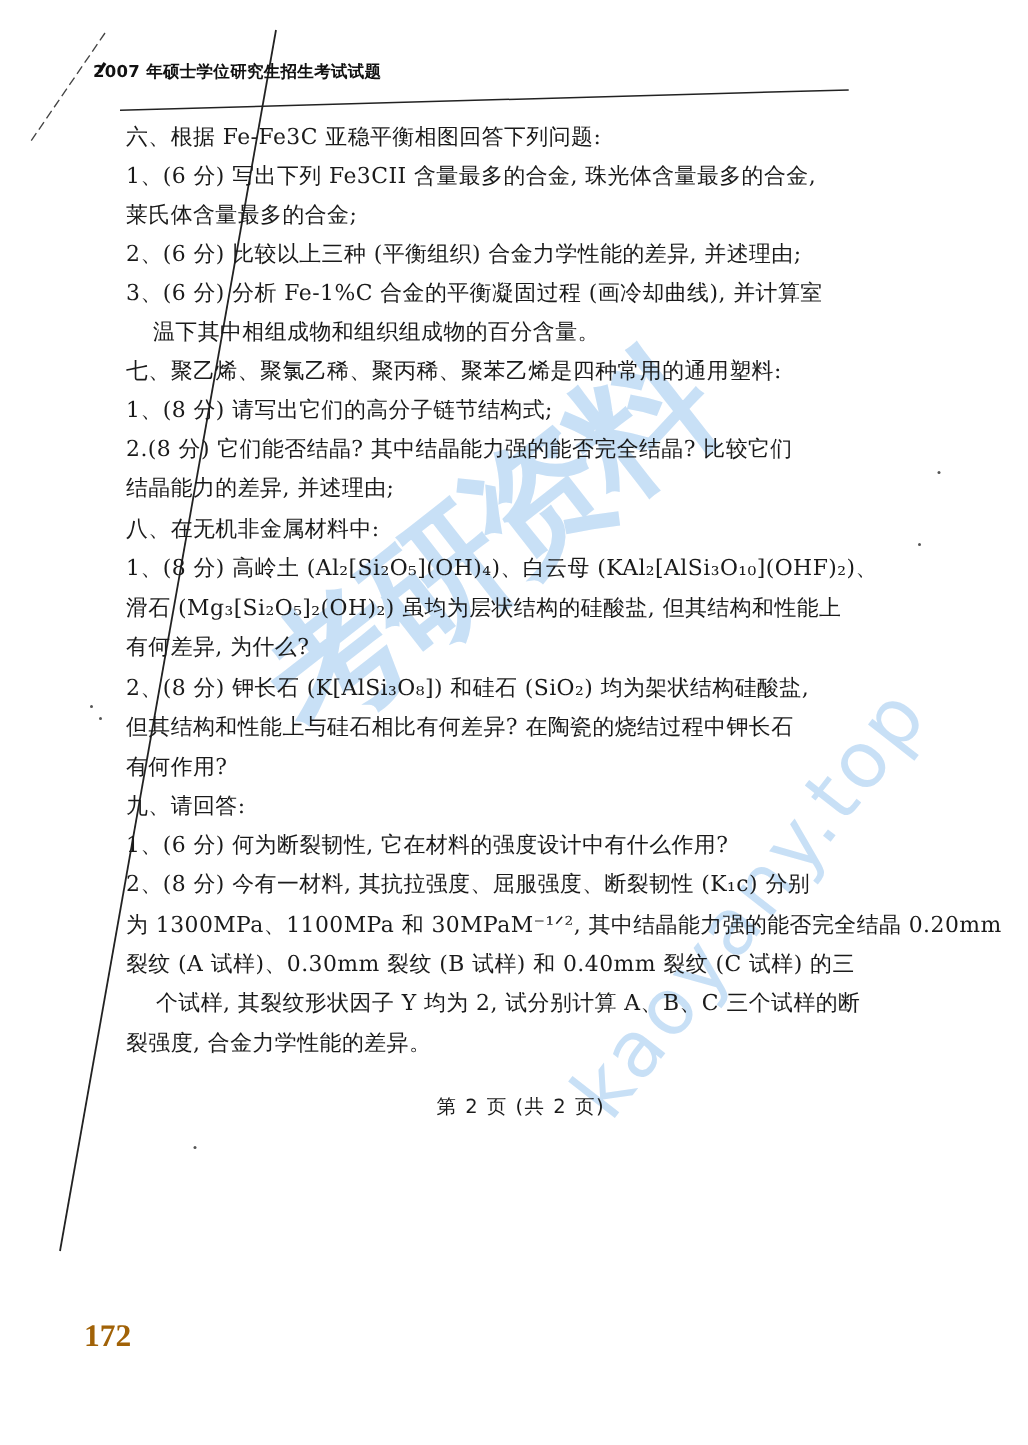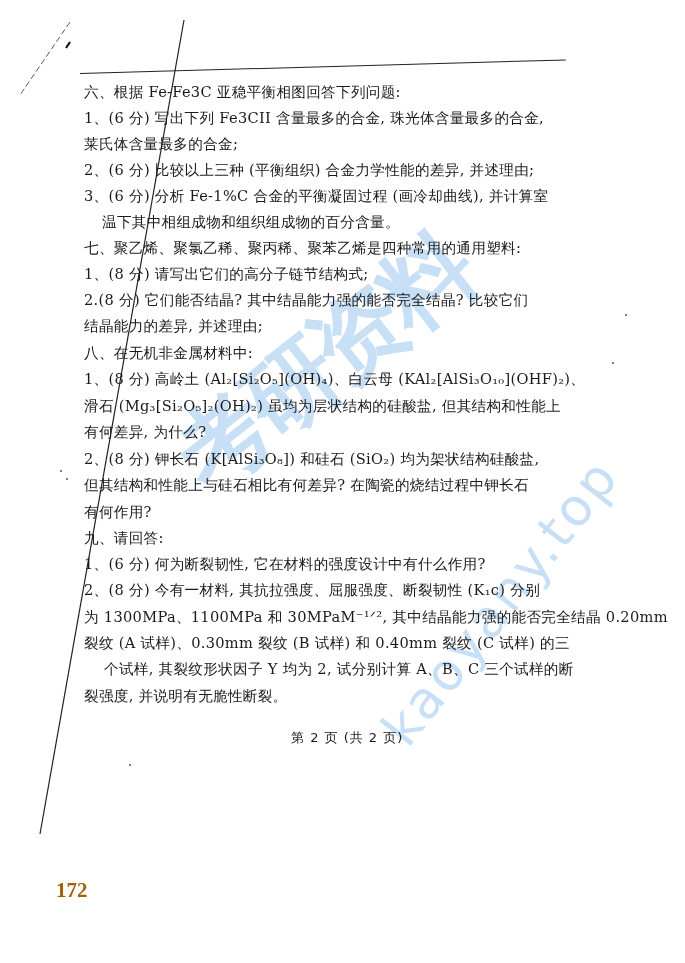--- a/index.html
+++ b/index.html
@@ -114,20 +114,21 @@
 
   <div class="watermark wm-cn">考研资料</div>
   <div class="watermark wm-url">kaoyany.top</div>
 
   <svg class="scan-line" width="685" height="963" style="left:0;top:0;">
     <line x1="184" y1="20" x2="40" y2="834" stroke="#222" stroke-width="1.2"></line>
     <line x1="70" y1="22" x2="20" y2="95" stroke="#444" stroke-width="0.9" stroke-dasharray="6 3"></line>
     <path d="M70 42 l-4 6" stroke="#111" stroke-width="2.2"></path>
   </svg>
 
+  <div class="header-title">2007 年硕士学位研究生招生考试试题</div>
   <div class="header-rule"></div>
 
   <div>
     <div class="line" style="top:82px;">六、根据 Fe-Fe3C 亚稳平衡相图回答下列问题:</div>
     <div class="line" style="top:108px;">1、(6 分) 写出下列 Fe3CII 含量最多的合金, 珠光体含量最多的合金,</div>
     <div class="line" style="top:134px;">莱氏体含量最多的合金;</div>
     <div class="line" style="top:160px;">2、(6 分) 比较以上三种 (平衡组织) 合金力学性能的差异, 并述理由;</div>
     <div class="line" style="top:186px;">3、(6 分) 分析 Fe-1%C 合金的平衡凝固过程 (画冷却曲线), 并计算室</div>
     <div class="line" style="top:212px;margin-left:18px;">温下其中相组成物和组织组成物的百分含量。</div>
   </div>
@@ -149,21 +150,21 @@
     <div class="line" style="top:502px;">有何作用?</div>
   </div>
 
   <div>
     <div class="line" style="top:528px;">九、请回答:</div>
     <div class="line" style="top:554px;">1、(6 分) 何为断裂韧性, 它在材料的强度设计中有什么作用?</div>
     <div class="line" style="top:580px;">2、(8 分) 今有一材料, 其抗拉强度、屈服强度、断裂韧性 (K₁c) 分别</div>
     <div class="line" style="top:607px;">为 1300MPa、1100MPa 和 30MPaM⁻¹ᐟ², 其中结晶能力强的能否完全结晶 0.20mm</div>
     <div class="line" style="top:633px;">裂纹 (A 试样)、0.30mm 裂纹 (B 试样) 和 0.40mm 裂纹 (C 试样) 的三</div>
     <div class="line" style="top:659px;margin-left:20px;">个试样, 其裂纹形状因子 Y 均为 2, 试分别计算 A、B、C 三个试样的断</div>
-    <div class="line" style="top:686px;">裂强度, 并说明有无脆性断裂。</div>
+    <div class="line" style="top:686px;">裂强度, 合金力学性能的差异。</div>
   </div>
 
   <div class="footer-page">第 2 页 (共 2 页)</div>
   <div class="book-page-number">172</div>
 
   <div class="speck" style="left:60px;top:470px;"></div>
   <div class="speck" style="left:66px;top:478px;"></div>
   <div class="speck" style="left:612px;top:362px;"></div>
   <div class="speck" style="left:625px;top:314px;"></div>
   <div class="speck" style="left:129px;top:764px;"></div>

